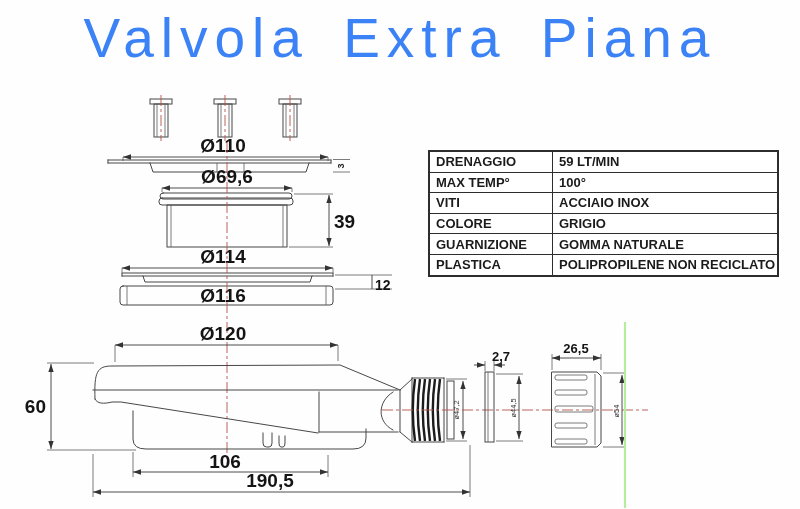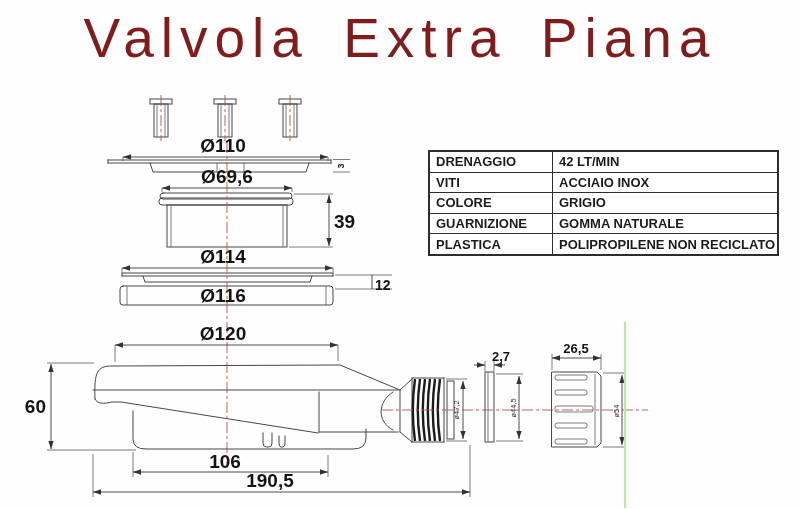--- a/index.html
+++ b/index.html
@@ -1,20 +1,20 @@
 <!DOCTYPE html>
 <html><head>
 <meta charset="utf-8">
 <style>
   html,body { margin:0; padding:0; background:#fff; }
   .page { position:relative; width:800px; height:509px; background:#fefefe; overflow:hidden;
           font-family:"Liberation Sans", sans-serif; }
   .title { position:absolute; top:6px; left:0; width:100%; margin:0; text-align:center;
            font-size:55px; font-weight:normal; letter-spacing:7px; word-spacing:12px;
-           color:#7f1d1d; white-space:nowrap; }
+           color:#3b82f6; white-space:nowrap; }
   .drawing { position:absolute; left:0; top:0; }
 
   .spec-table { position:absolute; left:428px; top:150px; width:351px;
                 border-collapse:collapse; table-layout:fixed; border:2px solid #2d2d2d;
                 background:#fff; }
   .spec-table td { border:1px solid #2d2d2d; height:19.6px; font-size:13px; font-weight:bold;
                    color:#1b1b1b; padding:0 0 0 6px; white-space:nowrap; overflow:hidden; }
   .spec-table td.k { width:116px;margin-left:8px; }
 
   
@@ -179,21 +179,25 @@
       <text class="dim-r" text-anchor="middle" transform="translate(619,411) rotate(-90)">ø54</text>
     </g>
 
     <path class="grn" d="M625,322 V508"></path>
   </svg>
 
   <table class="spec-table">
     <tbody>
       <tr>
         <td class="k">DRENAGGIO</td>
-        <td class="v">42 LT/MIN</td>
+        <td class="v">59 LT/MIN</td>
+      </tr>
+      <tr>
+        <td class="k">MAX TEMP°</td>
+        <td class="v">100°</td>
       </tr>
       <tr>
         <td class="k">VITI</td>
         <td class="v">ACCIAIO INOX</td>
       </tr>
       <tr>
         <td class="k">COLORE</td>
         <td class="v">GRIGIO</td>
       </tr>
       <tr>

